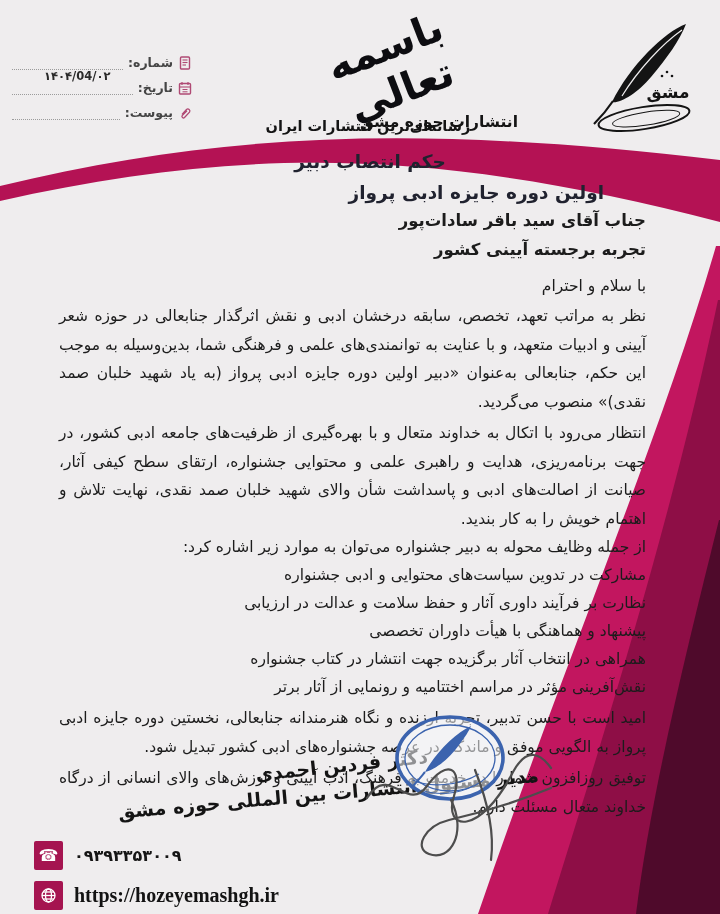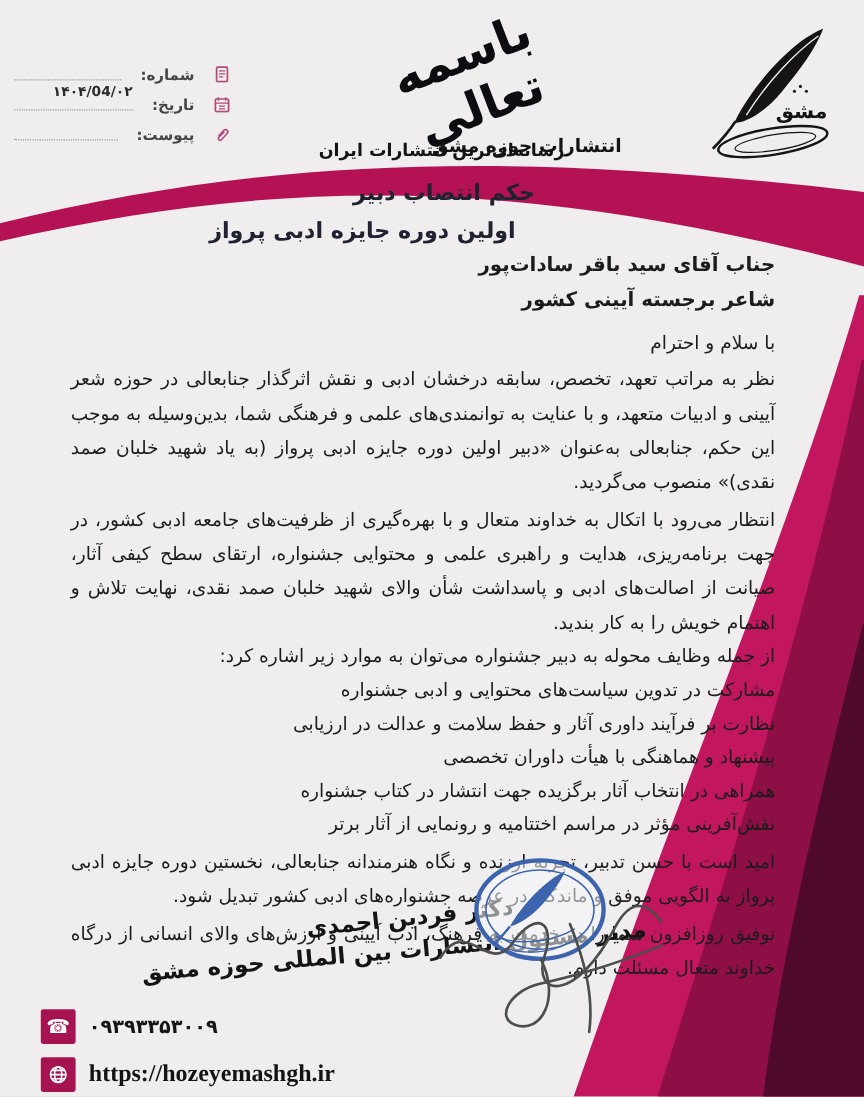--- a/index.html
+++ b/index.html
@@ -7,21 +7,21 @@
   .page {
     position:relative; width:720px; height:914px; overflow:hidden;
     background:#efedee;
     font-family:"DejaVu Sans", sans-serif;
     margin:0 auto;
   }
   svg.shapes { position:absolute; left:0; top:0; z-index:1; }
 
   
   .fields { position:absolute; top:54px; left:12px; width:180px; direction:rtl; z-index:3; }
-  .frow { display:flex; align-items:center; gap:16px; height:16px; margin-bottom:9px; }
+  .frow { display:flex; align-items:flex-end; gap:5px; height:16px; margin-bottom:9px; }
   .ficon { width:14px; height:14px; flex:0 0 auto; }
   .flabel { font-size:12.5px; font-weight:bold; color:#454545; letter-spacing:1.5px; white-space:nowrap; }
   .fdots { flex:1; border-bottom:1.6px dotted #9b9b9b; height:9px; }
   .fdate { position:absolute; top:15px; left:32px; font-size:11.5px; font-weight:bold; color:#2a2a2a; direction:ltr; }
 
   
   .bismillah {
     position:absolute; left:286px; top:22px; width:214px; z-index:2;
     font-size:40px; font-weight:bold; color:#0d0d11; direction:rtl; text-align:center;
     transform:rotate(-21deg);
@@ -29,21 +29,21 @@
   .org1 { position:absolute; top:113px; left:218px; width:300px; z-index:3;
     text-align:right; font-weight:bold; font-size:15.5px; color:#141414; direction:rtl; }
   .org2 { position:absolute; top:118px; left:218px; width:300px; z-index:3;
     text-align:center; font-weight:bold; font-size:14.5px; color:#141414; direction:rtl; }
   .logo { position:absolute; left:582px; top:18px; width:128px; height:122px; z-index:3; }
 
   
   .title1 { position:absolute; top:151px; left:0; width:740px; z-index:3;
     text-align:center; font-size:18.5px; font-weight:bold; color:#20222f; direction:rtl; }
   .title2 { position:absolute; top:182px; left:0; width:604px; z-index:3;
-    text-align:center; font-size:18.5px; font-weight:bold; color:#20222f; direction:rtl; }
+    text-align:right; font-size:18.5px; font-weight:bold; color:#20222f; direction:rtl; }
 
   
   .content { position:absolute; top:206px; left:26px; right:74px; z-index:3;
     direction:rtl; color:#1c1c1c; }
   .recip { font-size:16.5px; font-weight:bold; line-height:29px; }
   .salut { margin-top:9px; font-size:15.5px; line-height:26px; }
   .para  { margin-top:3px; font-size:15.5px; line-height:28.5px; text-align:justify;margin-left:33px; }
   .intro { font-size:15.5px; line-height:28px; }
   .duties { list-style:none; font-size:15.5px; line-height:28px; }
 
@@ -127,21 +127,21 @@
     <circle cx="80" cy="58" r="1.3" fill="#141414"></circle>
     <circle cx="85" cy="54" r="1.3" fill="#141414"></circle>
     <circle cx="90" cy="58" r="1.3" fill="#141414"></circle>
   </svg>
 
   <div class="title1">حکم انتصاب دبیر</div>
   <div class="title2">اولین دوره جایزه ادبی پرواز</div>
 
   <div class="content">
     <div class="recip">جناب آقای سید باقر سادات‌پور</div>
-    <div class="recip">شاعر برجسته آیینی کشور</div>
+    <div class="recip">تجربه برجسته آیینی کشور</div>
     <div class="salut">با سلام و احترام</div>
     <p class="para">نظر به مراتب تعهد، تخصص، سابقه درخشان ادبی و نقش اثرگذار جنابعالی در حوزه شعر آیینی و ادبیات متعهد، و با عنایت به توانمندی‌های علمی و فرهنگی شما، بدین‌وسیله به موجب این حکم، جنابعالی به‌عنوان «دبیر اولین دوره جایزه ادبی پرواز (به یاد شهید خلبان صمد نقدی)» منصوب می‌گردید.</p>
     <p class="para">انتظار می‌رود با اتکال به خداوند متعال و با بهره‌گیری از ظرفیت‌های جامعه ادبی کشور، در جهت برنامه‌ریزی، هدایت و راهبری علمی و محتوایی جشنواره، ارتقای سطح کیفی آثار، صیانت از اصالت‌های ادبی و پاسداشت شأن والای شهید خلبان صمد نقدی، نهایت تلاش و اهتمام خویش را به کار بندید.</p>
     <div class="intro">از جمله وظایف محوله به دبیر جشنواره می‌توان به موارد زیر اشاره کرد:</div>
     <ul class="duties">
       <li>مشارکت در تدوین سیاست‌های محتوایی و ادبی جشنواره</li>
       <li>نظارت بر فرآیند داوری آثار و حفظ سلامت و عدالت در ارزیابی</li>
       <li>پیشنهاد و هماهنگی با هیأت داوران تخصصی</li>
       <li>همراهی در انتخاب آثار برگزیده جهت انتشار در کتاب جشنواره</li>
       <li>نقش‌آفرینی مؤثر در مراسم اختتامیه و رونمایی از آثار برتر</li>

